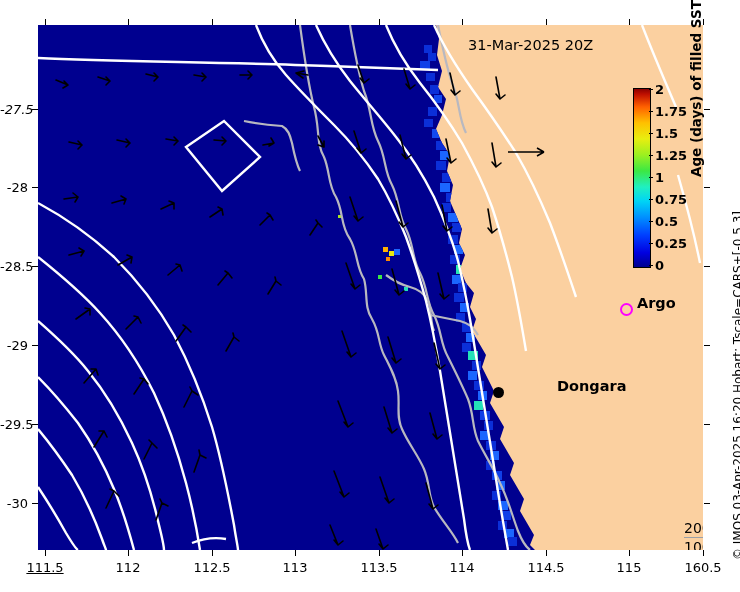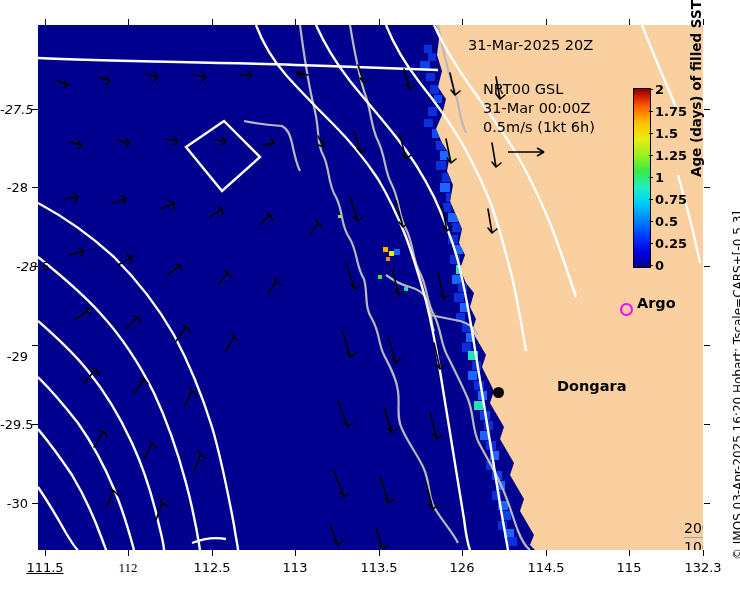--- a/index.html
+++ b/index.html
@@ -281,25 +281,20 @@
         <path d="M296,446 l10,26 M306,472 l-4,-5 M306,472 l5,-4"></path>
         <path d="M342,452 l9,26 M351,478 l-4,-5 M351,478 l5,-4"></path>
         <path d="M388,458 l7,26 M395,484 l-4,-5 M395,484 l5,-4"></path>
         <path d="M292,500 l8,20 M300,520 l-4,-5 M300,520 l5,-4"></path>
         <path d="M338,504 l7,20 M345,524 l-4,-5 M345,524 l5,-4"></path>
       </g>
     </svg>
 
     <div class="maptxt" id="datestamp">31-Mar-2025 20Z</div>
 
-    <div class="maptxt" id="srcblock">
-      <div>NRT00 GSL</div>
-      <div>31-Mar 00:00Z</div>
-      <div>0.5m/s (1kt 6h)</div>
-    </div>
 
     <svg id="vecarrow" width="46" height="14" viewBox="0 0 46 14">
       <path d="M2,7 L38,7 M38,7 L31,3 M38,7 L31,11" stroke="#000" stroke-width="1.5" fill="none"></path>
     </svg>
 
     <div class="placedot" style="left:582px;top:278px;width:9px;height:9px;border:2.4px solid #ff00ff;background:transparent;"></div>
     <div class="placelabel" style="left:599px;top:270px;">Argo</div>
 
     <div class="placedot" style="left:455px;top:362px;width:11px;height:11px;background:#000;"></div>
     <div class="placelabel" style="left:519px;top:353px;">Dongara</div>
@@ -349,45 +344,45 @@
   <div class="tick tickx" style="left:128px;top:19px;"></div>
   <div class="tick tickx" style="left:212px;top:19px;"></div>
   <div class="tick tickx" style="left:295px;top:19px;"></div>
   <div class="tick tickx" style="left:379px;top:19px;"></div>
   <div class="tick tickx" style="left:462px;top:19px;"></div>
   <div class="tick tickx" style="left:546px;top:19px;"></div>
   <div class="tick tickx" style="left:629px;top:19px;"></div>
   <div class="tick tickx" style="left:703px;top:19px;"></div>
 
   <div class="xlab" style="left:45px;top:560px;text-decoration:underline;">111.5</div>
-  <div class="xlab" style="left:128px;top:560px;font-family:Liberation Serif, serif;">112</div>
+  <div class="xlab" style="left:128px;top:560px;">112</div>
   <div class="xlab" style="left:212px;top:560px;">112.5</div>
   <div class="xlab" style="left:295px;top:560px;">113</div>
   <div class="xlab" style="left:379px;top:560px;">113.5</div>
-  <div class="xlab" style="left:462px;top:560px;">126</div>
+  <div class="xlab" style="left:462px;top:560px;">114</div>
   <div class="xlab" style="left:546px;top:560px;">114.5</div>
   <div class="xlab" style="left:629px;top:560px;text-align:center;">115</div>
-  <div class="xlab" style="left:703px;top:560px;">132.3</div>
+  <div class="xlab" style="left:703px;top:560px;">160.5</div>
 
   <div class="tick ticky" style="left:32px;top:109px;"></div>
   <div class="tick ticky" style="left:32px;top:187px;"></div>
   <div class="tick ticky" style="left:32px;top:266px;"></div>
   <div class="tick ticky" style="left:32px;top:345px;"></div>
   <div class="tick ticky" style="left:32px;top:424px;"></div>
   <div class="tick ticky" style="left:32px;top:503px;"></div>
 
   <div class="tick ticky" style="left:704px;top:109px;"></div>
   <div class="tick ticky" style="left:704px;top:187px;"></div>
   <div class="tick ticky" style="left:704px;top:266px;"></div>
   <div class="tick ticky" style="left:704px;top:345px;"></div>
   <div class="tick ticky" style="left:704px;top:424px;"></div>
   <div class="tick ticky" style="left:704px;top:503px;"></div>
 
   <div class="ylab" style="left:0px;width:28px;top:109px;font-style:italic;">-27.5</div>
   <div class="ylab" style="left:0px;width:28px;top:187px;">-28</div>
-  <div class="ylab" style="left:16px;width:28px;top:266px;font-style:italic;">-28.5</div>
-  <div class="ylab" style="left:0px;width:28px;top:345px;margin-top:11px;">-29</div>
+  <div class="ylab" style="left:0px;width:28px;top:266px;">-28.5</div>
+  <div class="ylab" style="left:0px;width:28px;top:345px;">-29</div>
   <div class="ylab" style="left:0px;width:28px;top:424px;">-29.5</div>
   <div class="ylab" style="left:0px;width:28px;top:503px;">-30</div>
 
   <div id="copyright">© IMOS 03-Apr-2025 16:20 Hobart; Tscale=CARS+[-0.5 3]</div>
 
 </div>
 
 </body></html>

